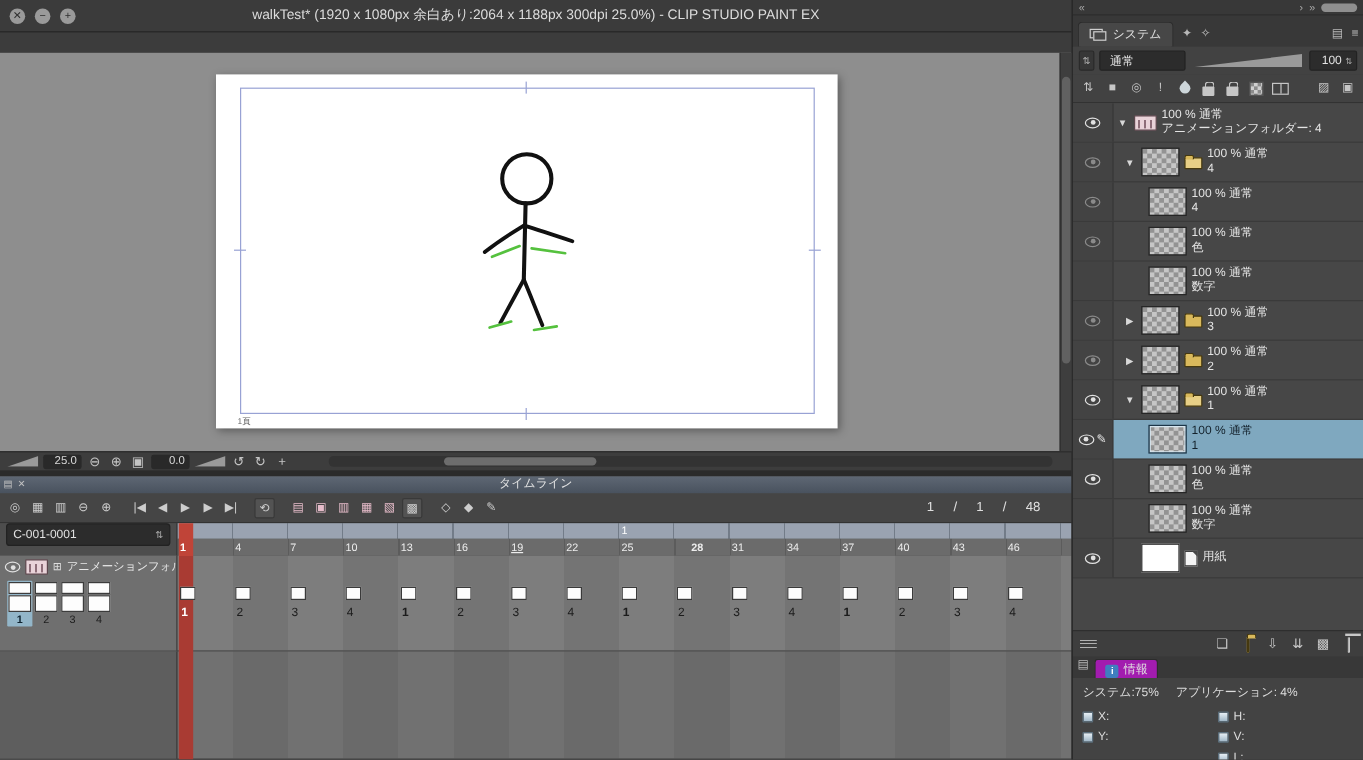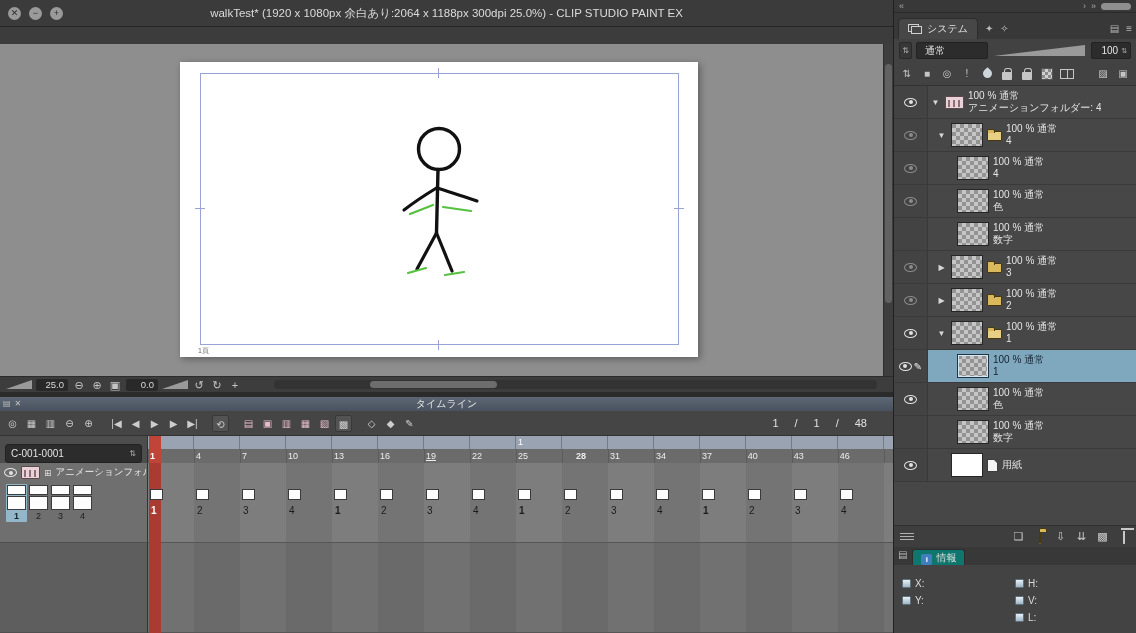--- a/index.html
+++ b/index.html
@@ -52,21 +52,21 @@
   font-size:10px;line-height:14px;color:#e4e4e4}
 .hicons{position:absolute;left:3px;top:0;display:flex;gap:4px}
 .hicons span{font-size:8px;line-height:14px;color:#c2c2c2}
 .tl-toolbar{height:25px;background:#454545;border-bottom:1px solid #333;display:flex;align-items:center;gap:2px;padding:0 4px}
 .ticon{min-width:17px;height:17px;border-radius:2px;color:#cdcdcd;font-size:10px;line-height:17px;text-align:center}
 .ticon.box{background:#535353;border:1px solid #393939}
 .ticon.pink{color:#e6bcca}
 .tsep{width:7px}
 .tl-counter{margin-left:auto;display:flex;gap:16px;padding-right:22px;font-size:11px;color:#e0e0e0}
 .tl-rulerrow{height:27px;display:flex}
-.tl-corner{width:148px;background:#4d4d4d;border-right:1px solid #333;display:flex;align-items:flex-end;padding:0 5px}
+.tl-corner{width:148px;background:#4d4d4d;border-right:1px solid #333;display:flex;align-items:flex-start;padding:0 5px}
 .clip-select{flex:1;height:19px;background:#2c2c2c;border:1px solid #222;border-radius:3px;display:flex;align-items:center;
   justify-content:space-between;font-size:10px;color:#e2e2e2;padding:0 5px}
 .stp{font-size:8px;color:#aaa}
 .tl-ruler{flex:1;position:relative}
 .strip-top{height:13px;background:#9aa3b1;background-image:repeating-linear-gradient(90deg,transparent 0 45px,rgba(40,50,60,.35) 45px 46px);position:relative}
 .sec-label{position:absolute;left:370px;top:0;font-size:9px;color:#fff;line-height:13px;z-index:2}
 .strip-frames{height:14px;background:#6b6b6b;background-image:repeating-linear-gradient(90deg,rgba(0,0,0,.14) 0 1px,transparent 1px 46px);position:relative}
 .rnum{position:absolute;top:0;font-size:9px;line-height:14px;color:#ededed;z-index:2}
 .rnum.on-red{color:#fff;font-weight:bold}
 .tl-tracks{position:relative;height:170px;display:flex;flex-direction:column}
@@ -156,21 +156,21 @@
 .layer-text{display:flex;flex-direction:column;justify-content:center;min-width:0}
 .l1,.l2{font-size:10px;line-height:12.5px;color:#e4e4e4;white-space:nowrap;overflow:hidden;text-overflow:ellipsis}
 
 
 .rp-footer{height:22px;background:#3e3e3e;border-top:1px solid #2e2e2e;display:flex;align-items:center;padding:0 6px;gap:8px}
 .grip{width:14px;height:7px;background:repeating-linear-gradient(#b0b0b0 0 1px,transparent 1px 3px)}
 .f-ic{color:#c8c8c8;font-size:11px;min-width:13px;text-align:center}
 .trash{position:relative;width:9px;height:10px;border:1px solid #c8c8c8;border-top:none;border-radius:0 0 2px 2px;margin-top:3px}
 .trash::before{content:'';position:absolute;top:-3px;left:-3px;width:13px;height:2px;background:#c8c8c8}
 .rp-infotabs{height:18px;background:#383838;display:flex;align-items:flex-end;padding:0 4px;gap:5px}
-.itab{height:16px;background:#0f766e;border:1px solid #2c2c2c;border-bottom:none;border-radius:3px 3px 0 0;
+.itab{height:16px;background:#a21caf;border:1px solid #2c2c2c;border-bottom:none;border-radius:3px 3px 0 0;
   display:flex;align-items:flex-end;gap:4px;padding:0 8px;font-size:10px;color:#e0e0e0}
 .info-ic{width:11px;height:11px;background:#3f7fbf;border-radius:2px;color:#fff;font-size:8px;font-weight:bold;display:flex;align-items:center;justify-content:center}
 .info-ic::after{content:'i'}
 .rp-info{background:#434343;height:68px;padding:5px 8px;font-size:10px;color:#dcdcdc}
 .sysline{display:flex;gap:14px;white-space:nowrap}
 .info-grid{display:flex;margin-top:7px}
 .icol{width:50%;display:flex;flex-direction:column;gap:4px}
 .ifield{display:flex;align-items:center;gap:4px;height:13px}
 .chk{width:9px;height:9px;background:linear-gradient(#e8f0f6,#9fb6c6);border:1px solid #5c707e;border-radius:1px}
 </style>
@@ -618,20 +618,24 @@
 
     <div class="rp-infotabs">
       <span class="rtab-ic">▤</span>
       <div class="itab">
         <span class="info-ic"></span>
         <span>情報</span>
       </div>
     </div>
 
     <div class="rp-info">
+      <div class="sysline">
+        <span>システム:75%</span>
+        <span>アプリケーション: 4%</span>
+      </div>
       <div class="info-grid">
         <div class="icol">
           <div class="ifield">
               <span class="chk"></span>
               <span>X:</span>
             </div>
           <div class="ifield">
               <span class="chk"></span>
               <span>Y:</span>
             </div>

